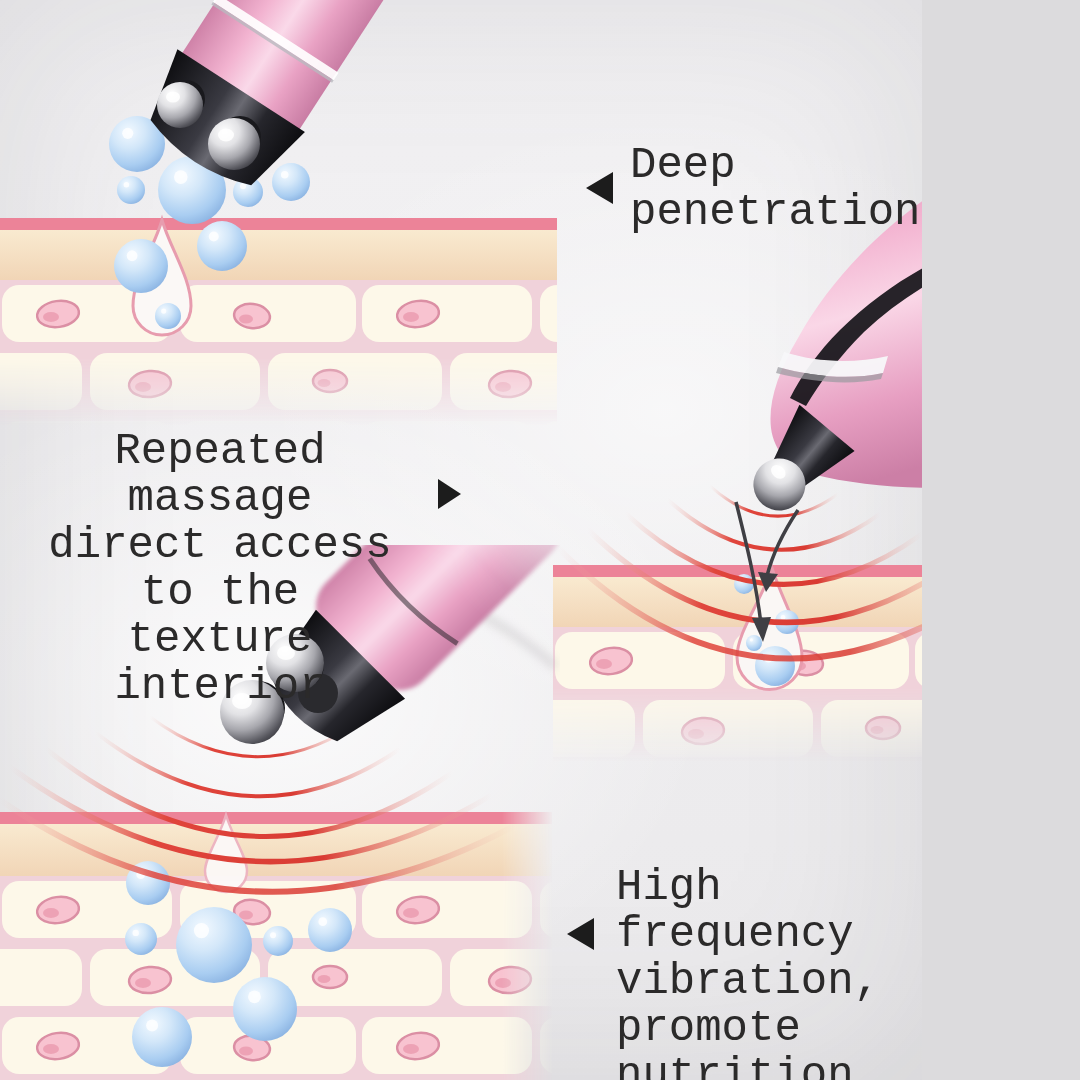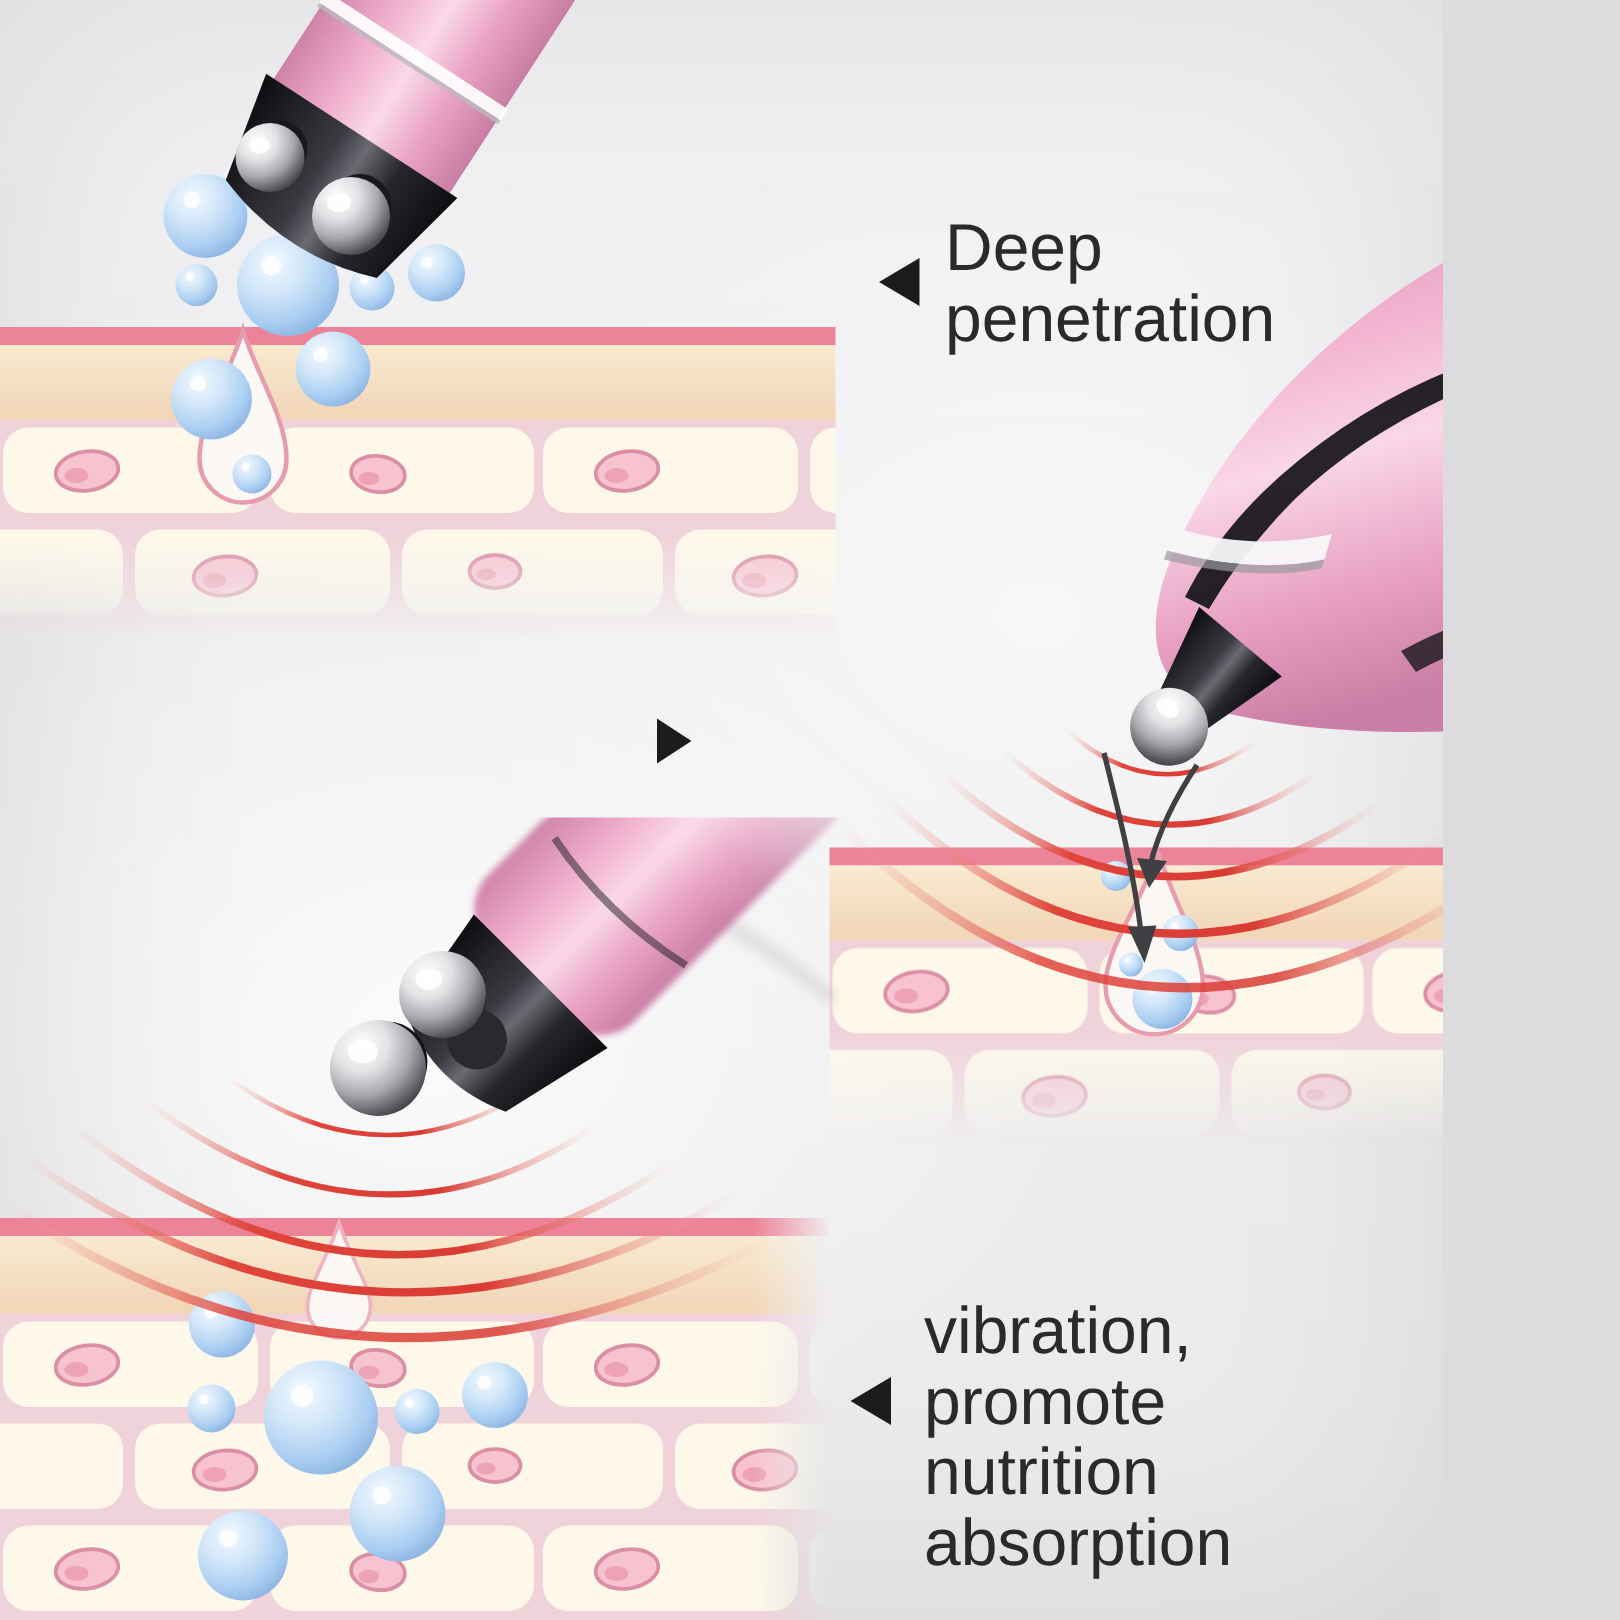--- a/index.html
+++ b/index.html
@@ -4,22 +4,21 @@
 <style>
   html,body{margin:0;padding:0;background:#dcdbdd;}
   #canvas{
     position:relative;width:922px;height:1080px;overflow:hidden;
     background-color:#efeef0;
     background-image:
       radial-gradient(ellipse 620px 460px at 30% 64%, rgba(255,255,255,.8), rgba(255,255,255,0) 70%),
       radial-gradient(ellipse 560px 420px at 72% 38%, rgba(255,255,255,.55), rgba(255,255,255,0) 72%),
       linear-gradient(180deg,#f2f1f3 0%,#eeedef 55%,#eae9eb 100%);
     box-shadow: inset 0 0 190px rgba(88,82,94,.14);
-    font-family:Liberation Sans, sans-serif;
-    padding-left:40px;
+    font-family:Liberation Mono, monospace;
   }
   .abs{position:absolute;}
   svg.abs{pointer-events:none;}
   .note{position:absolute;font-size:44px;line-height:47px;color:#2b2a2a;letter-spacing:0;}
   .note span{display:block;}
   .tri{position:absolute;width:0;height:0;}
   .tri-left{border-top:16px solid transparent;border-bottom:16px solid transparent;border-right:27px solid #1c1c1c;}
   .tri-right{border-top:15px solid transparent;border-bottom:15px solid transparent;border-left:23px solid #1c1c1c;}
 </style>
 </head>
@@ -269,21 +268,27 @@
       <circle cx="252" cy="167" r="32" fill="url(#gChrome)"></circle>
       <ellipse cx="242" cy="156" rx="10" ry="8" fill="#fff" opacity="0.85"></ellipse>
     </g>
   </svg>
 
   <div class="tri tri-left abs" style="left:586px;top:172px"></div>
   <div class="note" style="left:630px;top:142px;text-align:left">
     <span>Deep penetration</span>
   </div>
 
+  <div class="note" style="left:18px;top:428px;width:404px;text-align:center">
+    <span>Repeated massage</span>
+    <span>direct access to the</span>
+    <span>texture interior</span>
+  </div>
   <div class="tri tri-right abs" style="left:438px;top:479px"></div>
 
   <div class="tri tri-left abs" style="left:567px;top:918px"></div>
   <div class="note" style="left:616px;top:864px;text-align:left">
+    <span>High frequency</span>
     <span>vibration, promote</span>
     <span>nutrition absorption</span>
   </div>
 
 </div>
 
 </body></html>

